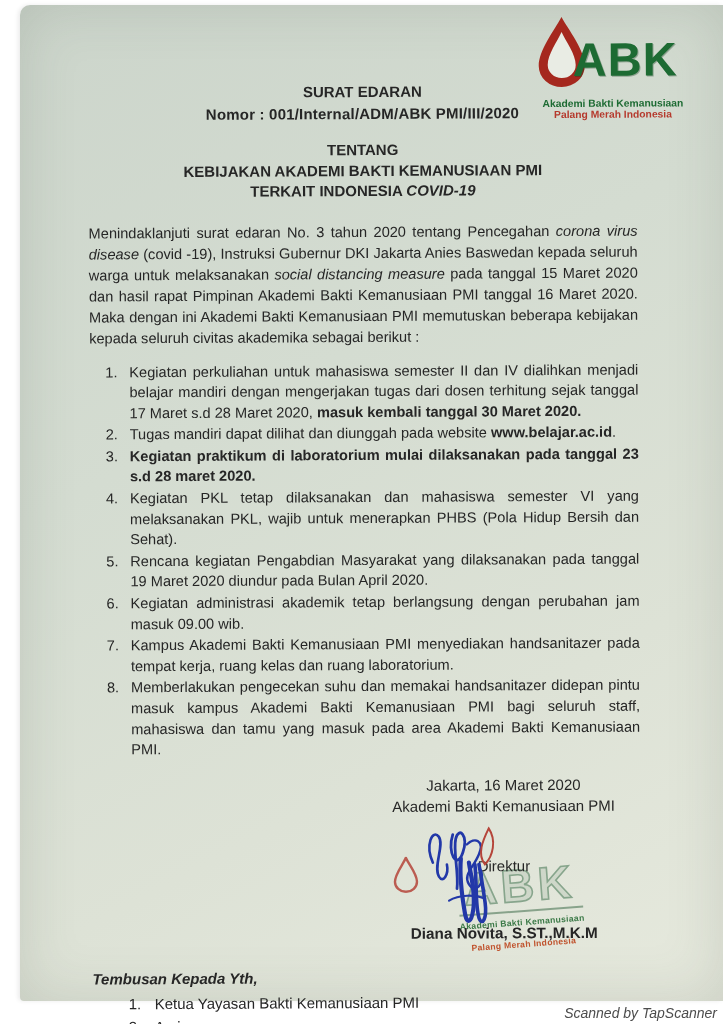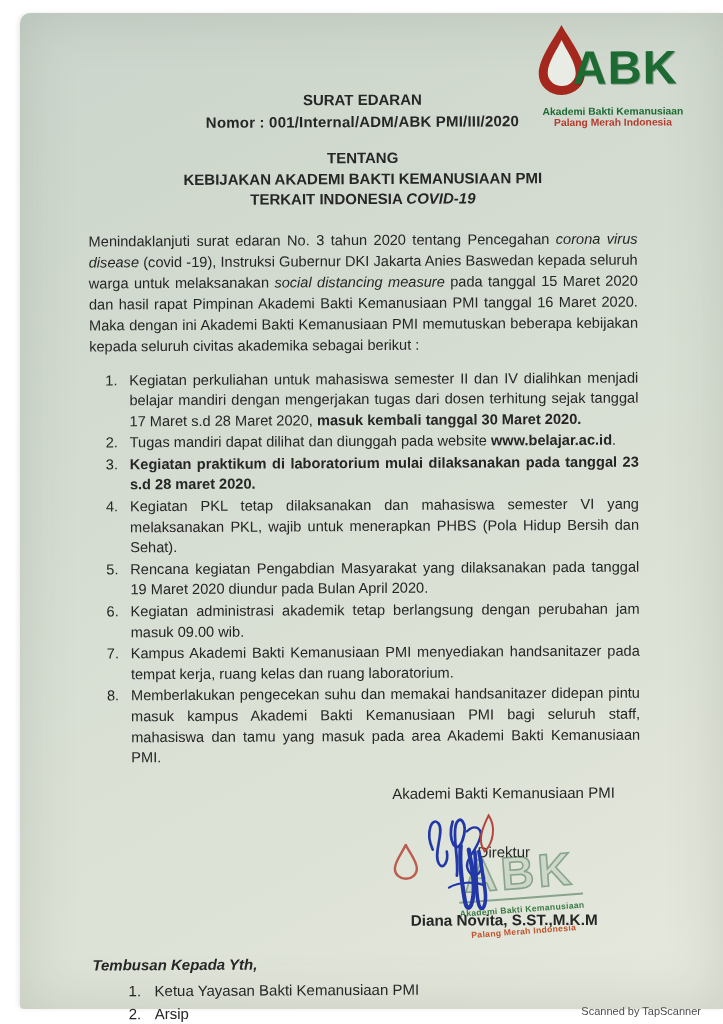--- a/index.html
+++ b/index.html
@@ -1,21 +1,21 @@
 <!DOCTYPE html>
 <html><head>
 <meta charset="utf-8">
 <style>
   * { margin:0; padding:0; box-sizing:border-box; }
   html,body { background:#ffffff; }
   body { font-family:"Liberation Sans", sans-serif; }
   .screen { position:relative; width:723px; height:1024px; background:#ffffff; overflow:hidden; }
 
   .paper {
-    position:absolute; left:20px; top:13px; width:703px; height:996px;
+    position:absolute; left:20px; top:5px; width:703px; height:996px;
     background:linear-gradient(152deg,#ccd5cb 0%, #d4dcd1 38%, #dde2d6 70%, #e6e9dd 100%);
     border-top-left-radius:10px; border-bottom-left-radius:4px;
     box-shadow:inset 0 0 55px rgba(85,95,85,.18), -2px 0 4px rgba(0,0,0,.08);
   }
   .content {
     position:relative; width:100%; height:100%;
     padding:0 84px 0 70px;
     color:#262626;
     transform:rotate(-0.3deg);
   }
@@ -73,22 +73,22 @@
   ol.temb { margin-left:36px; list-style:none; counter-reset:t; margin-top:3px; }
   ol.temb li { counter-increment:t; position:relative; padding-left:26px; line-height:23px; }
   ol.temb li::before { content:counter(t) "."; position:absolute; left:0; }
 
   
   .footer { margin-top:24px; text-align:center; color:#2e2e2e; }
   .footer .f1 { font-size:12px; font-weight:bold; letter-spacing:.2px; }
   .footer .f1 .red { color:#b03325; }
 
   .watermark {
-    position:absolute; right:22px; top:1005px;
-    font-size:11px; color:#4c4c4c;
+    position:absolute; right:6px; top:1005px;
+    font-size:14px; font-style:italic; color:#4c4c4c;
   }
 </style>
 </head>
 <body>
 
 <div class="screen">
   <div class="paper">
     <div class="content">
 
       <div class="logo">
@@ -121,20 +121,21 @@
         <li><span>Tugas mandiri dapat dilihat dan diunggah pada website </span><b>www.belajar.ac.id</b><span>.</span></li>
         <li><span></span><b>Kegiatan praktikum di laboratorium mulai dilaksanakan pada tanggal 23 s.d 28 maret 2020.</b><span></span></li>
         <li><span>Kegiatan PKL tetap dilaksanakan dan mahasiswa semester VI yang melaksanakan PKL, wajib untuk menerapkan PHBS (Pola Hidup Bersih dan Sehat).</span><b></b><span></span></li>
         <li><span>Rencana kegiatan Pengabdian Masyarakat yang dilaksanakan pada tanggal 19 Maret 2020 diundur pada Bulan April 2020.</span><b></b><span></span></li>
         <li><span>Kegiatan administrasi akademik tetap berlangsung dengan perubahan jam masuk 09.00 wib.</span><b></b><span></span></li>
         <li><span>Kampus Akademi Bakti Kemanusiaan PMI menyediakan handsanitazer pada tempat kerja, ruang kelas dan ruang laboratorium.</span><b></b><span></span></li>
         <li><span>Memberlakukan pengecekan suhu dan memakai handsanitazer didepan pintu masuk kampus Akademi Bakti Kemanusiaan PMI bagi seluruh staff, mahasiswa dan tamu yang masuk pada area Akademi Bakti Kemanusiaan PMI.</span><b></b><span></span></li>
       </ol>
 
       <div class="sig-block">
+        <div>Jakarta, 16 Maret 2020</div>
         <div>Akademi Bakti Kemanusiaan PMI</div>
         <div class="sig-role">Direktur</div>
         <div class="sig-art">
           <svg class="stamp-drop" width="26" height="36" viewBox="0 0 26 36">
             <path d="M13 1 C10 8 2 17 2 25 a11 10 0 0 0 22 0 C24 17 16 8 13 1 Z" fill="none" stroke="#b5453a" stroke-width="2.4"></path>
           </svg>
           <div class="stamp">
             <div class="stamp-abbr">ABK</div>
             <div class="stamp-l1">Akademi Bakti Kemanusiaan</div>
             <div class="stamp-l2">Palang Merah Indonesia</div>

